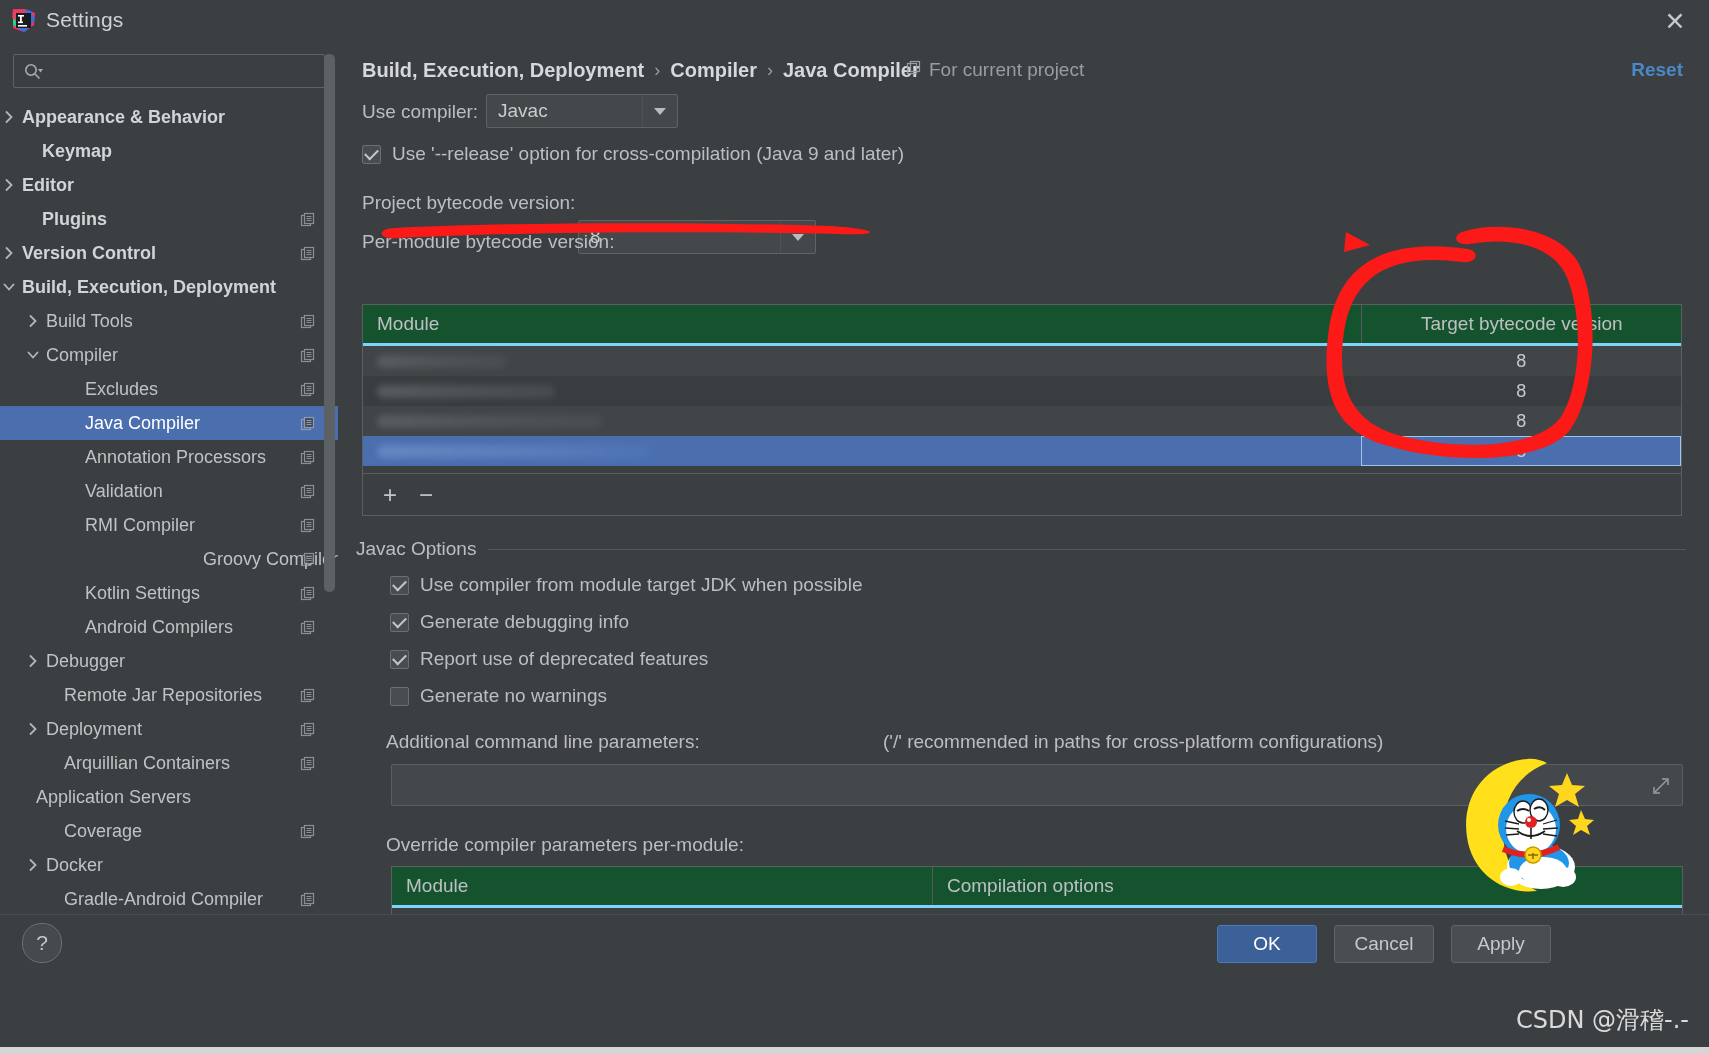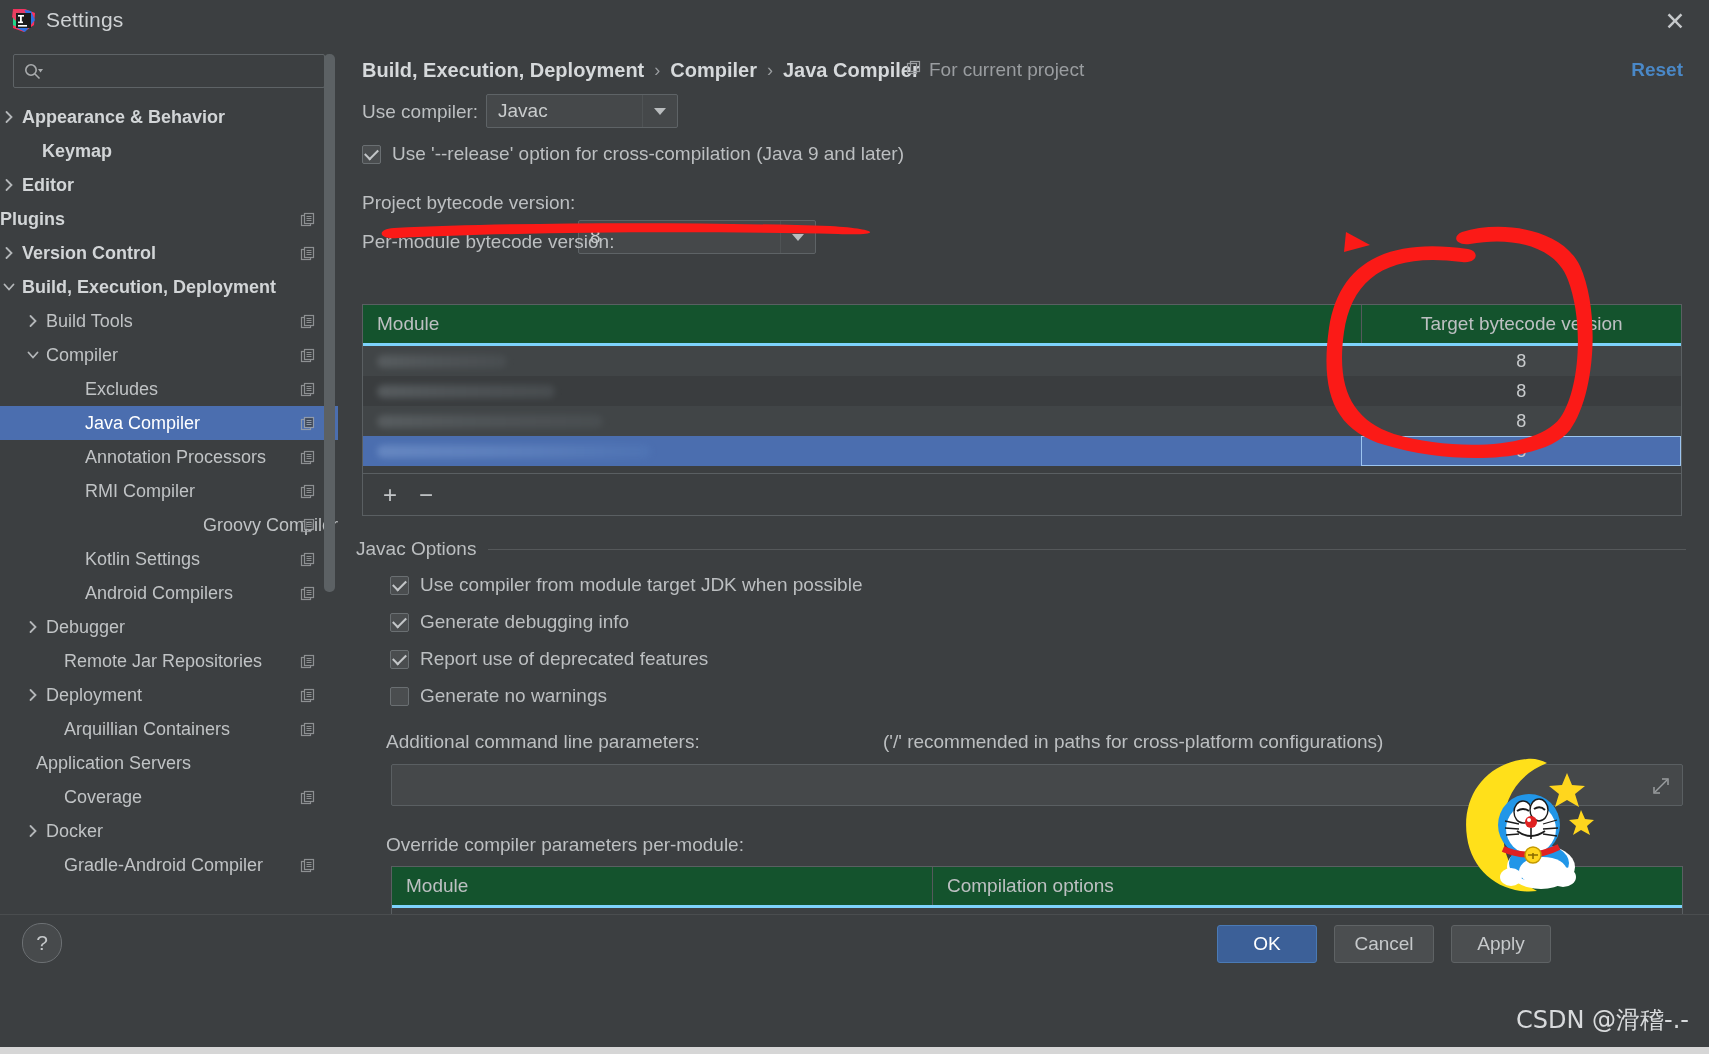--- a/index.html
+++ b/index.html
@@ -258,21 +258,21 @@
       </div>
       <div class="titem bold" style="padding-left: 42px;">
         <span class="lbl">Keymap</span>
       </div>
       <div class="titem bold" style="padding-left: 22px;">
         <span class="arrow" style="left: 1px; top: 9px;"><svg width="16" height="16" viewBox="0 0 16 16">
             <path d="M5.5 3 L10.5 8 L5.5 13" fill="none" stroke="#b4b7b9" stroke-width="1.8" stroke-linecap="round"></path>
           </svg></span>
         <span class="lbl">Editor</span>
       </div>
-      <div class="titem bold" style="">
+      <div class="titem bold" style="padding-left: 42px;">
         <span class="lbl">Plugins</span>
         <span class="copy-ic"><svg width="16" height="16" viewBox="0 0 16 16">
             <rect x="1.5" y="3.5" width="9" height="10" fill="none" stroke="#a4a7a9" stroke-width="1.2"></rect>
             <rect x="4.5" y="1.5" width="9" height="10" fill="#3c3f41" stroke="#a4a7a9" stroke-width="1.2"></rect>
             <line x1="6.5" y1="4.5" x2="11.5" y2="4.5" stroke="#a4a7a9" stroke-width="1"></line>
             <line x1="6.5" y1="6.5" x2="11.5" y2="6.5" stroke="#a4a7a9" stroke-width="1"></line>
             <line x1="6.5" y1="8.5" x2="11.5" y2="8.5" stroke="#a4a7a9" stroke-width="1"></line>
           </svg></span>
       </div>
       <div class="titem bold" style="padding-left: 22px;">
@@ -335,20 +335,30 @@
         <span class="copy-ic"><svg width="16" height="16" viewBox="0 0 16 16">
             <rect x="1.5" y="3.5" width="9" height="10" fill="none" stroke="#a4a7a9" stroke-width="1.2"></rect>
             <rect x="4.5" y="1.5" width="9" height="10" fill="#3c3f41" stroke="#a4a7a9" stroke-width="1.2"></rect>
             <line x1="6.5" y1="4.5" x2="11.5" y2="4.5" stroke="#a4a7a9" stroke-width="1"></line>
             <line x1="6.5" y1="6.5" x2="11.5" y2="6.5" stroke="#a4a7a9" stroke-width="1"></line>
             <line x1="6.5" y1="8.5" x2="11.5" y2="8.5" stroke="#a4a7a9" stroke-width="1"></line>
           </svg></span>
       </div>
       <div class="titem" style="padding-left: 85px;">
         <span class="lbl">Annotation Processors</span>
+        <span class="copy-ic"><svg width="16" height="16" viewBox="0 0 16 16">
+            <rect x="1.5" y="3.5" width="9" height="10" fill="none" stroke="#a4a7a9" stroke-width="1.2"></rect>
+            <rect x="4.5" y="1.5" width="9" height="10" fill="#3c3f41" stroke="#a4a7a9" stroke-width="1.2"></rect>
+            <line x1="6.5" y1="4.5" x2="11.5" y2="4.5" stroke="#a4a7a9" stroke-width="1"></line>
+            <line x1="6.5" y1="6.5" x2="11.5" y2="6.5" stroke="#a4a7a9" stroke-width="1"></line>
+            <line x1="6.5" y1="8.5" x2="11.5" y2="8.5" stroke="#a4a7a9" stroke-width="1"></line>
+          </svg></span>
+      </div>
+      <div class="titem" style="padding-left: 85px;">
+        <span class="lbl">Validation</span>
         <span class="copy-ic"><svg width="16" height="16" viewBox="0 0 16 16">
             <rect x="1.5" y="3.5" width="9" height="10" fill="none" stroke="#a4a7a9" stroke-width="1.2"></rect>
             <rect x="4.5" y="1.5" width="9" height="10" fill="#3c3f41" stroke="#a4a7a9" stroke-width="1.2"></rect>
             <line x1="6.5" y1="4.5" x2="11.5" y2="4.5" stroke="#a4a7a9" stroke-width="1"></line>
             <line x1="6.5" y1="6.5" x2="11.5" y2="6.5" stroke="#a4a7a9" stroke-width="1"></line>
             <line x1="6.5" y1="8.5" x2="11.5" y2="8.5" stroke="#a4a7a9" stroke-width="1"></line>
           </svg></span>
       </div>
       <div class="titem" style="padding-left: 85px;">
         <span class="lbl">RMI Compiler</span>

